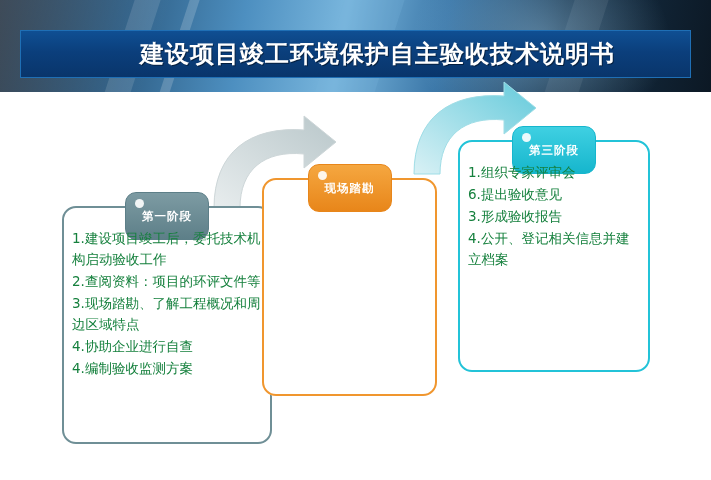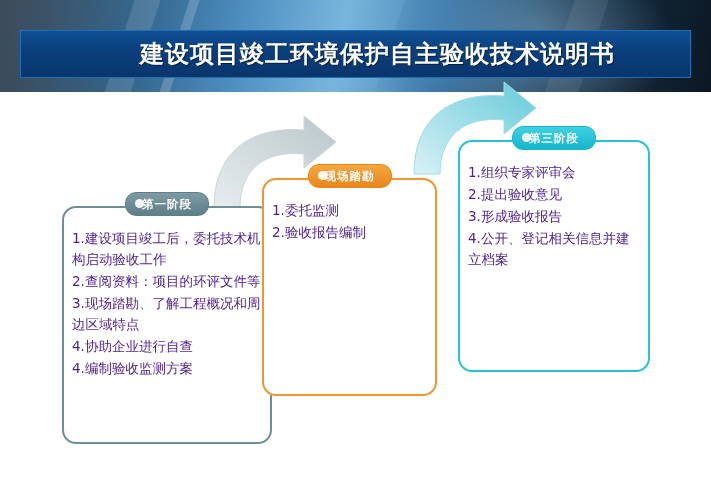--- a/index.html
+++ b/index.html
@@ -95,21 +95,21 @@
   .stage-badge {
     position: absolute;
     left: 50%;
     transform: translateX(-50%);
     top: -14px;
     height: 22px;
     border-radius: 11px;
     display: flex;
     align-items: center;
     justify-content: center;
-    padding: 0 16px;
+    padding: 12px 16px;
     color: #ffffff;
     font-size: 11.5px;
     font-weight: bold;
     letter-spacing: 1px;
     white-space: nowrap;
     font-family: "DejaVu Sans", "Liberation Sans", sans-serif;
   }
   .stage-badge:before {
     content: "";
     position: absolute;
@@ -118,21 +118,21 @@
     border-radius: 50%;
     background: rgba(255,255,255,0.9);
   }
   .stage-list {
     position: absolute;
     left: 10px; right: 8px;
     top: 22px;
     margin: 0;
     padding: 0;
     list-style: none;
-    color: #4c1d95;
+    color: #15803d;
     font-size: 13.5px;
     line-height: 21px;
     font-family: "DejaVu Sans", "Liberation Sans", sans-serif;
   }
   .stage-list li {
     margin: 0 0 1px 0;
     text-indent: 0;
   }
 
   
@@ -207,31 +207,27 @@
       <li>2.查阅资料：项目的环评文件等</li>
       <li>3.现场踏勘、了解工程概况和周边区域特点</li>
       <li>4.协助企业进行自查</li>
       <li>4.编制验收监测方案</li>
     </ul>
   </div>
 
   <div class="stage" id="stage2">
     <div class="stage-body"></div>
     <div class="stage-badge">现场踏勘</div>
-    <ul class="stage-list">
-      <li>1.委托监测</li>
-      <li>2.验收报告编制</li>
-    </ul>
   </div>
 
   <div class="stage" id="stage3">
     <div class="stage-body"></div>
     <div class="stage-badge">第三阶段</div>
     <ul class="stage-list">
       <li>1.组织专家评审会</li>
-      <li>2.提出验收意见</li>
+      <li>6.提出验收意见</li>
       <li>3.形成验收报告</li>
       <li>4.公开、登记相关信息并建立档案</li>
     </ul>
   </div>
 
   <div class="bottom-rule"></div>
 </div>
 
 </body></html>

